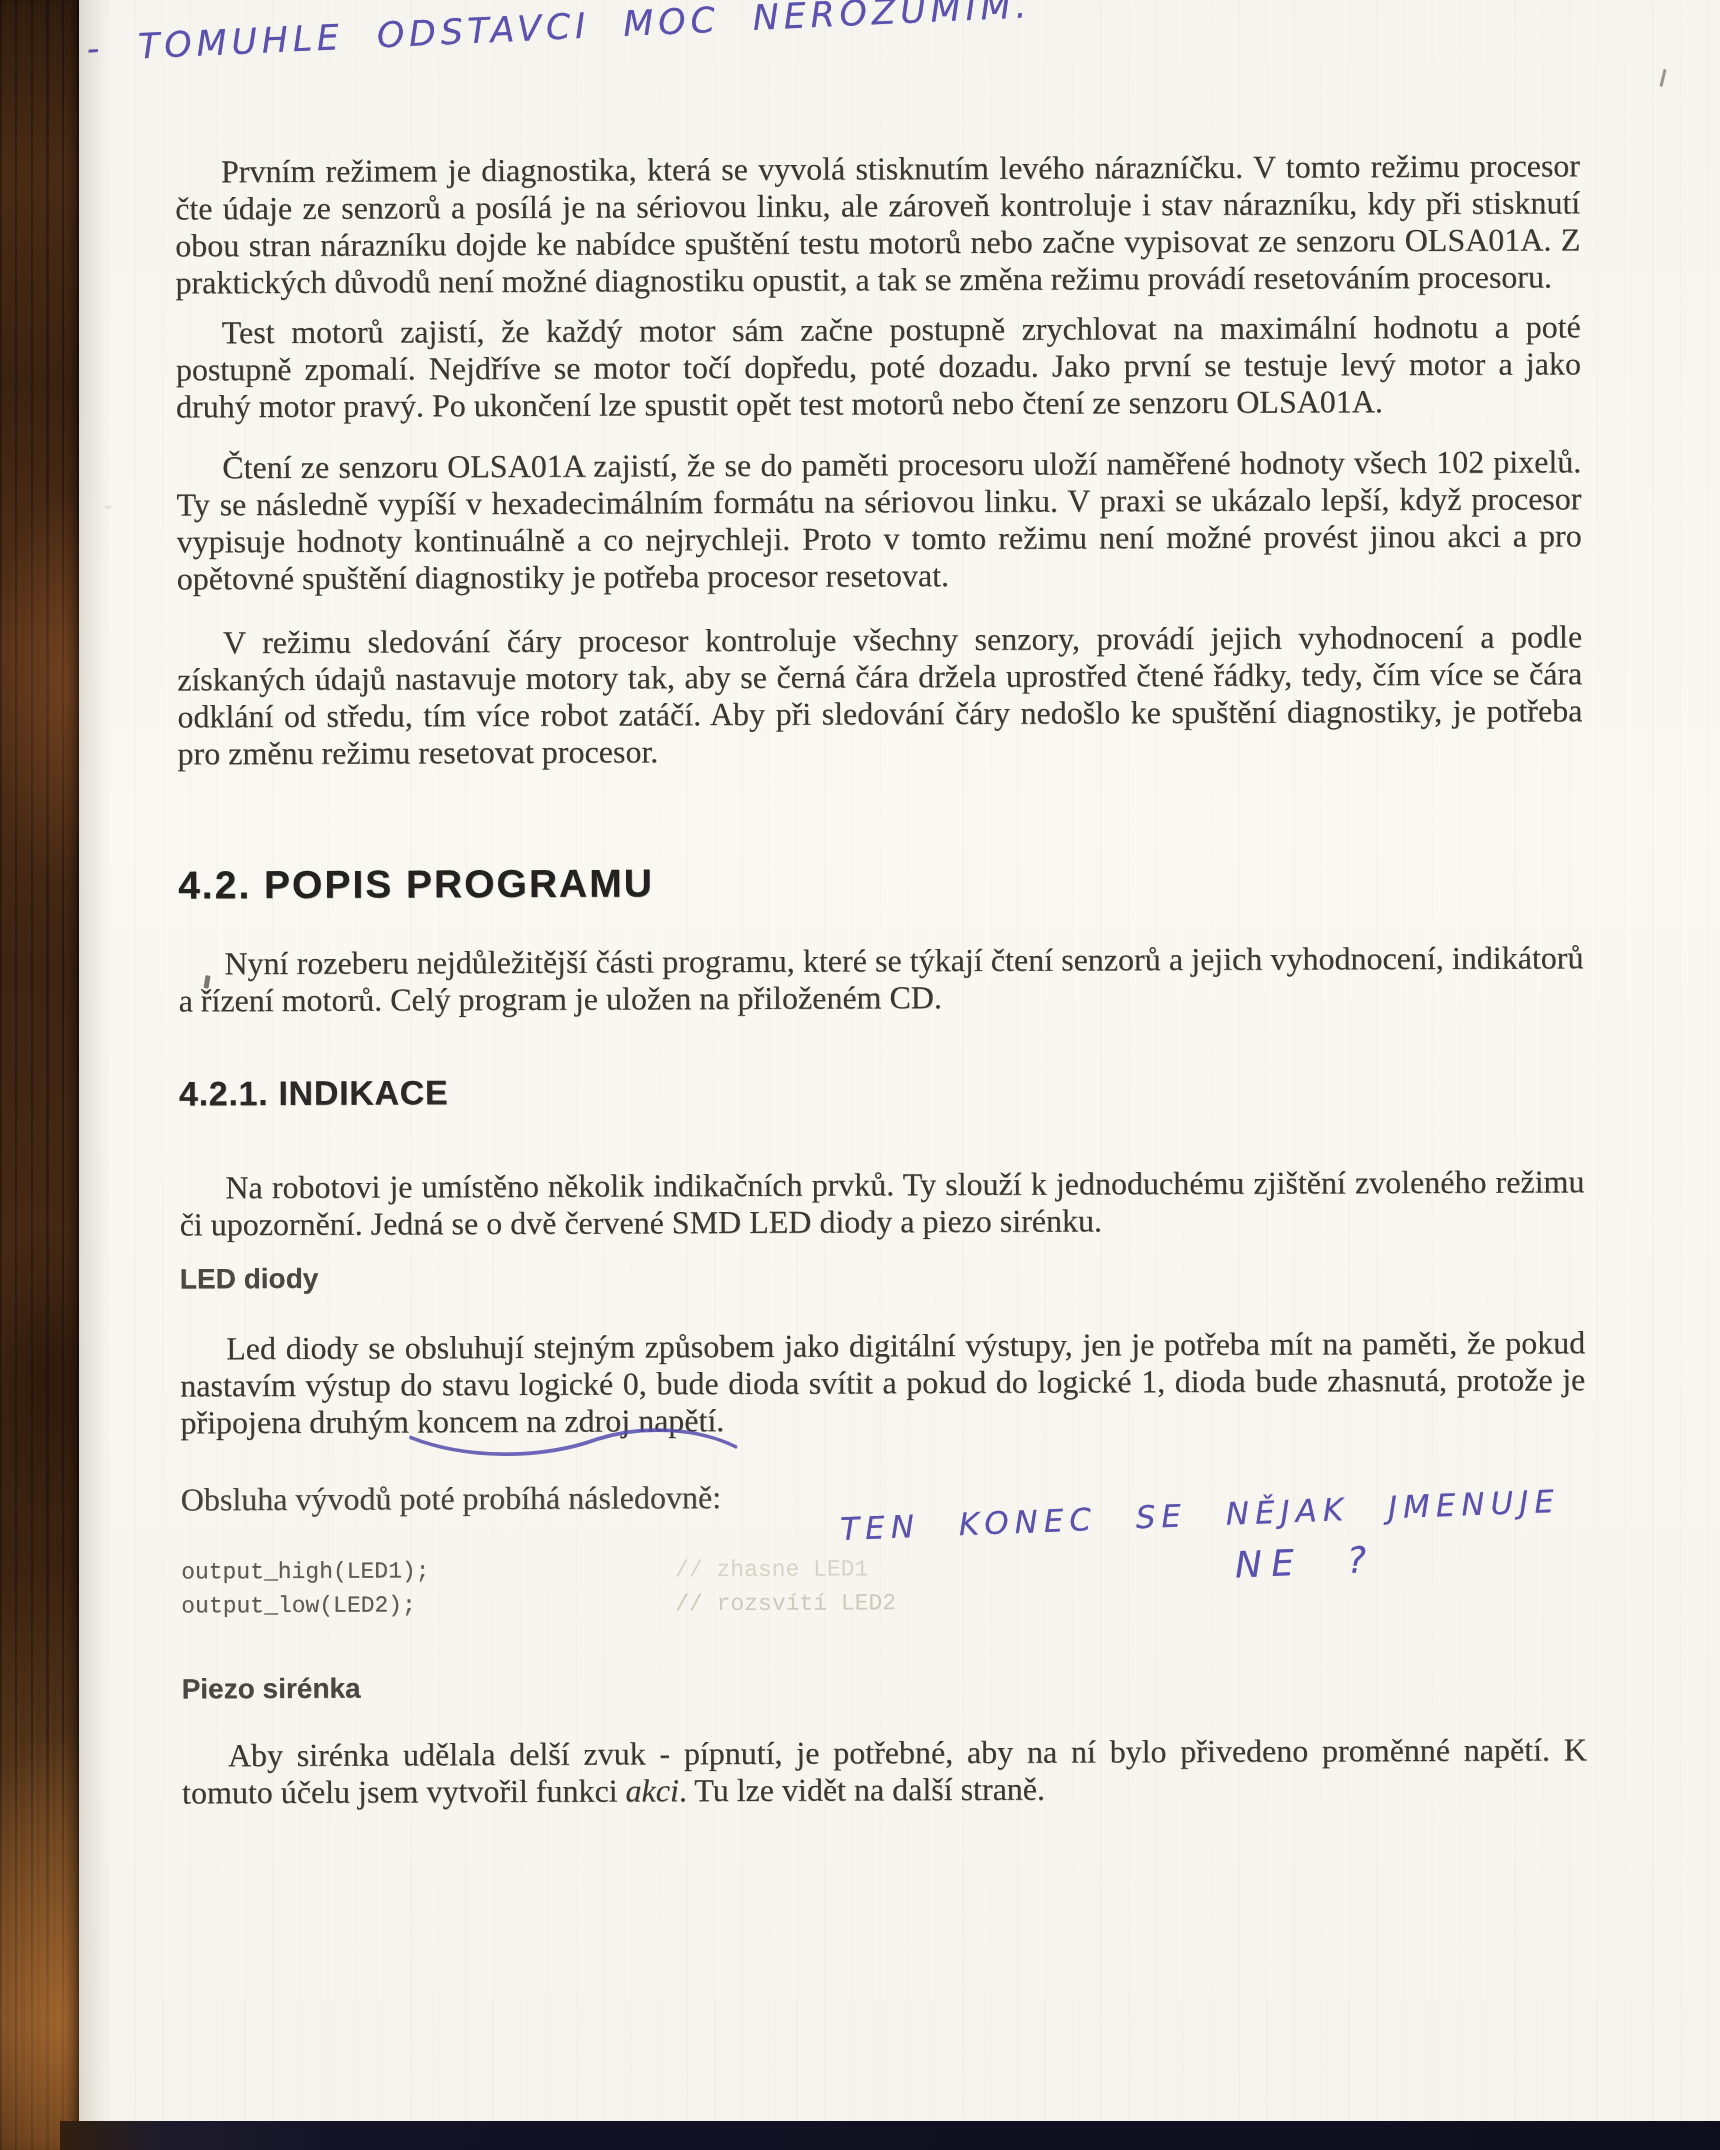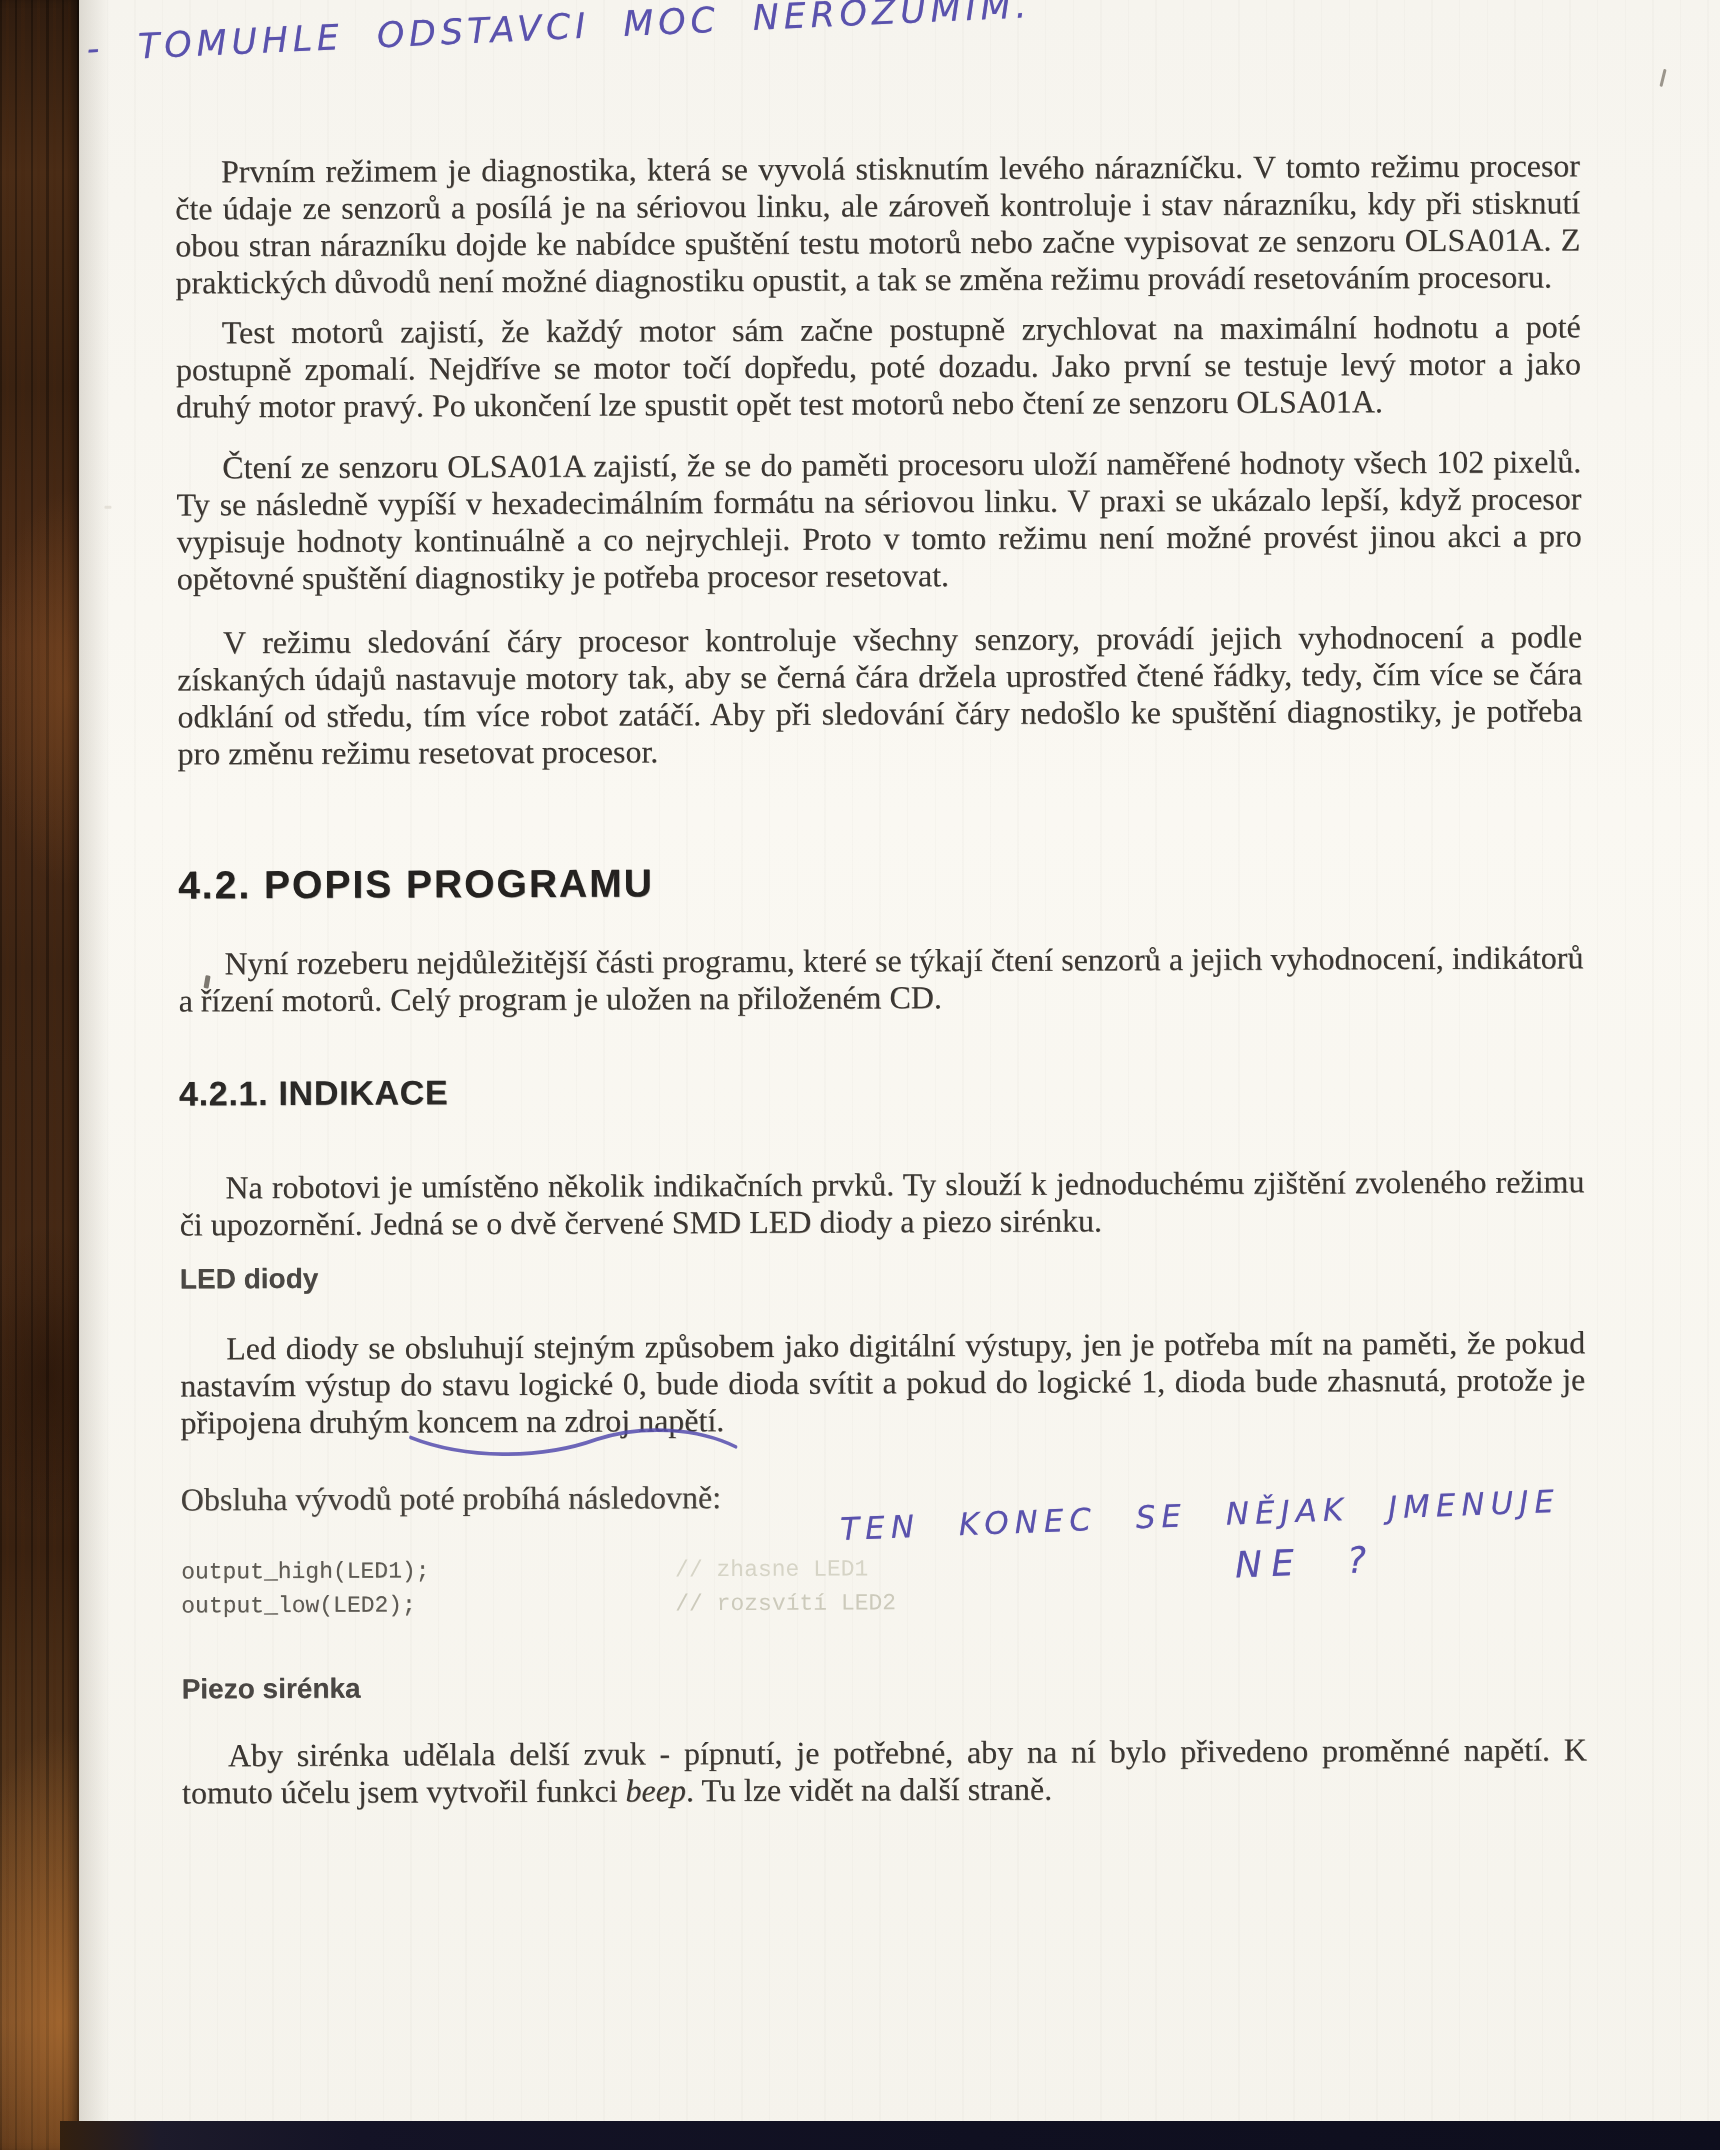--- a/index.html
+++ b/index.html
@@ -128,21 +128,21 @@
             <span class="code">output_high(LED1);</span>
             <span class="comment">// zhasne  LED1</span>
           </div>
           <div class="code-row">
             <span class="code">output_low(LED2);</span>
             <span class="comment c2">// rozsvítí LED2</span>
           </div>
         </div>
 
         <h3 class="h-bold piezo-h">Piezo sirénka</h3>
-        <p class="body-para piezo-p"><span>Aby sirénka udělala delší zvuk - pípnutí, je potřebné, aby na ní bylo přivedeno proměnné napětí. K tomuto účelu jsem vytvořil funkci </span><span class="it">beep</span><span>. Tu lze vidět na další straně.</span></p>
+        <p class="body-para piezo-p"><span>Aby sirénka udělala delší zvuk - pípnutí, je potřebné, aby na ní bylo přivedeno proměnné napětí. K tomuto účelu jsem vytvořil funkci </span><span class="it">akci</span><span>. Tu lze vidět na další straně.</span></p>
       </main>
 
       <div class="note-mid hand">
         <span class="l1">TEN KONEC SE NĚJAK JMENUJE</span>
         <span class="l2">NE ?</span>
       </div>
 
       <div class="speck s1"></div>
       <div class="speck s2"></div>
       <div class="speck s3"></div>

